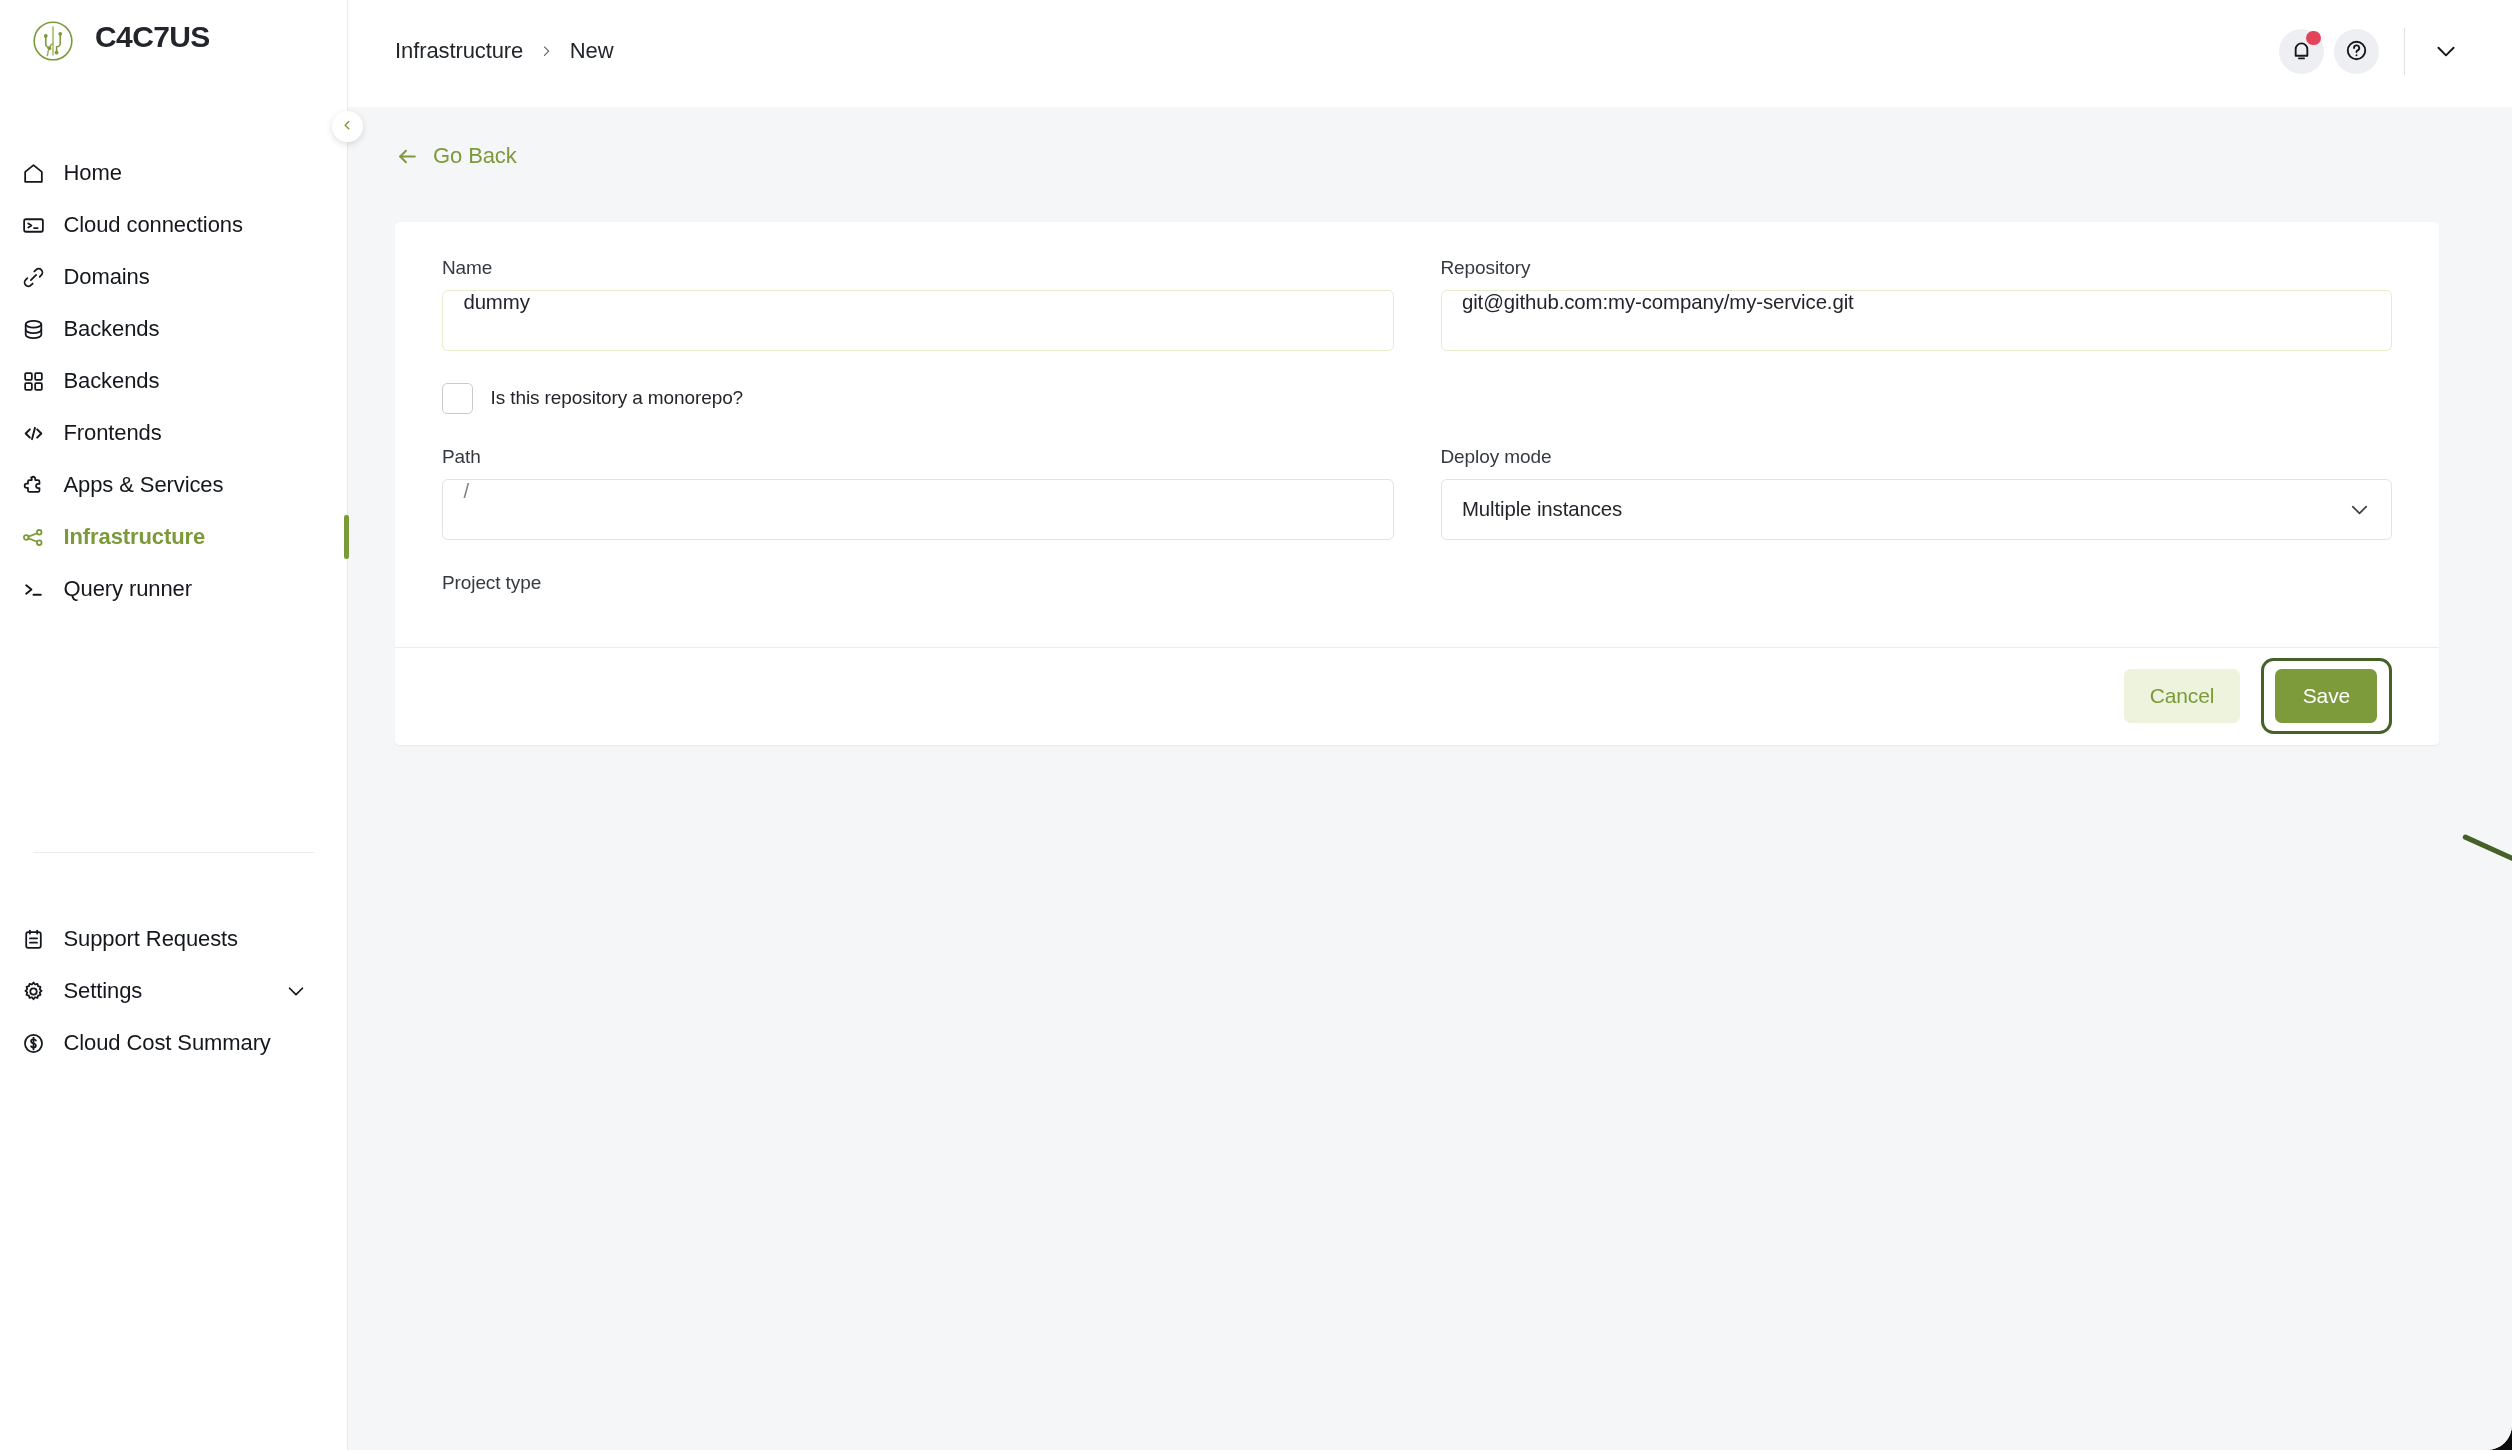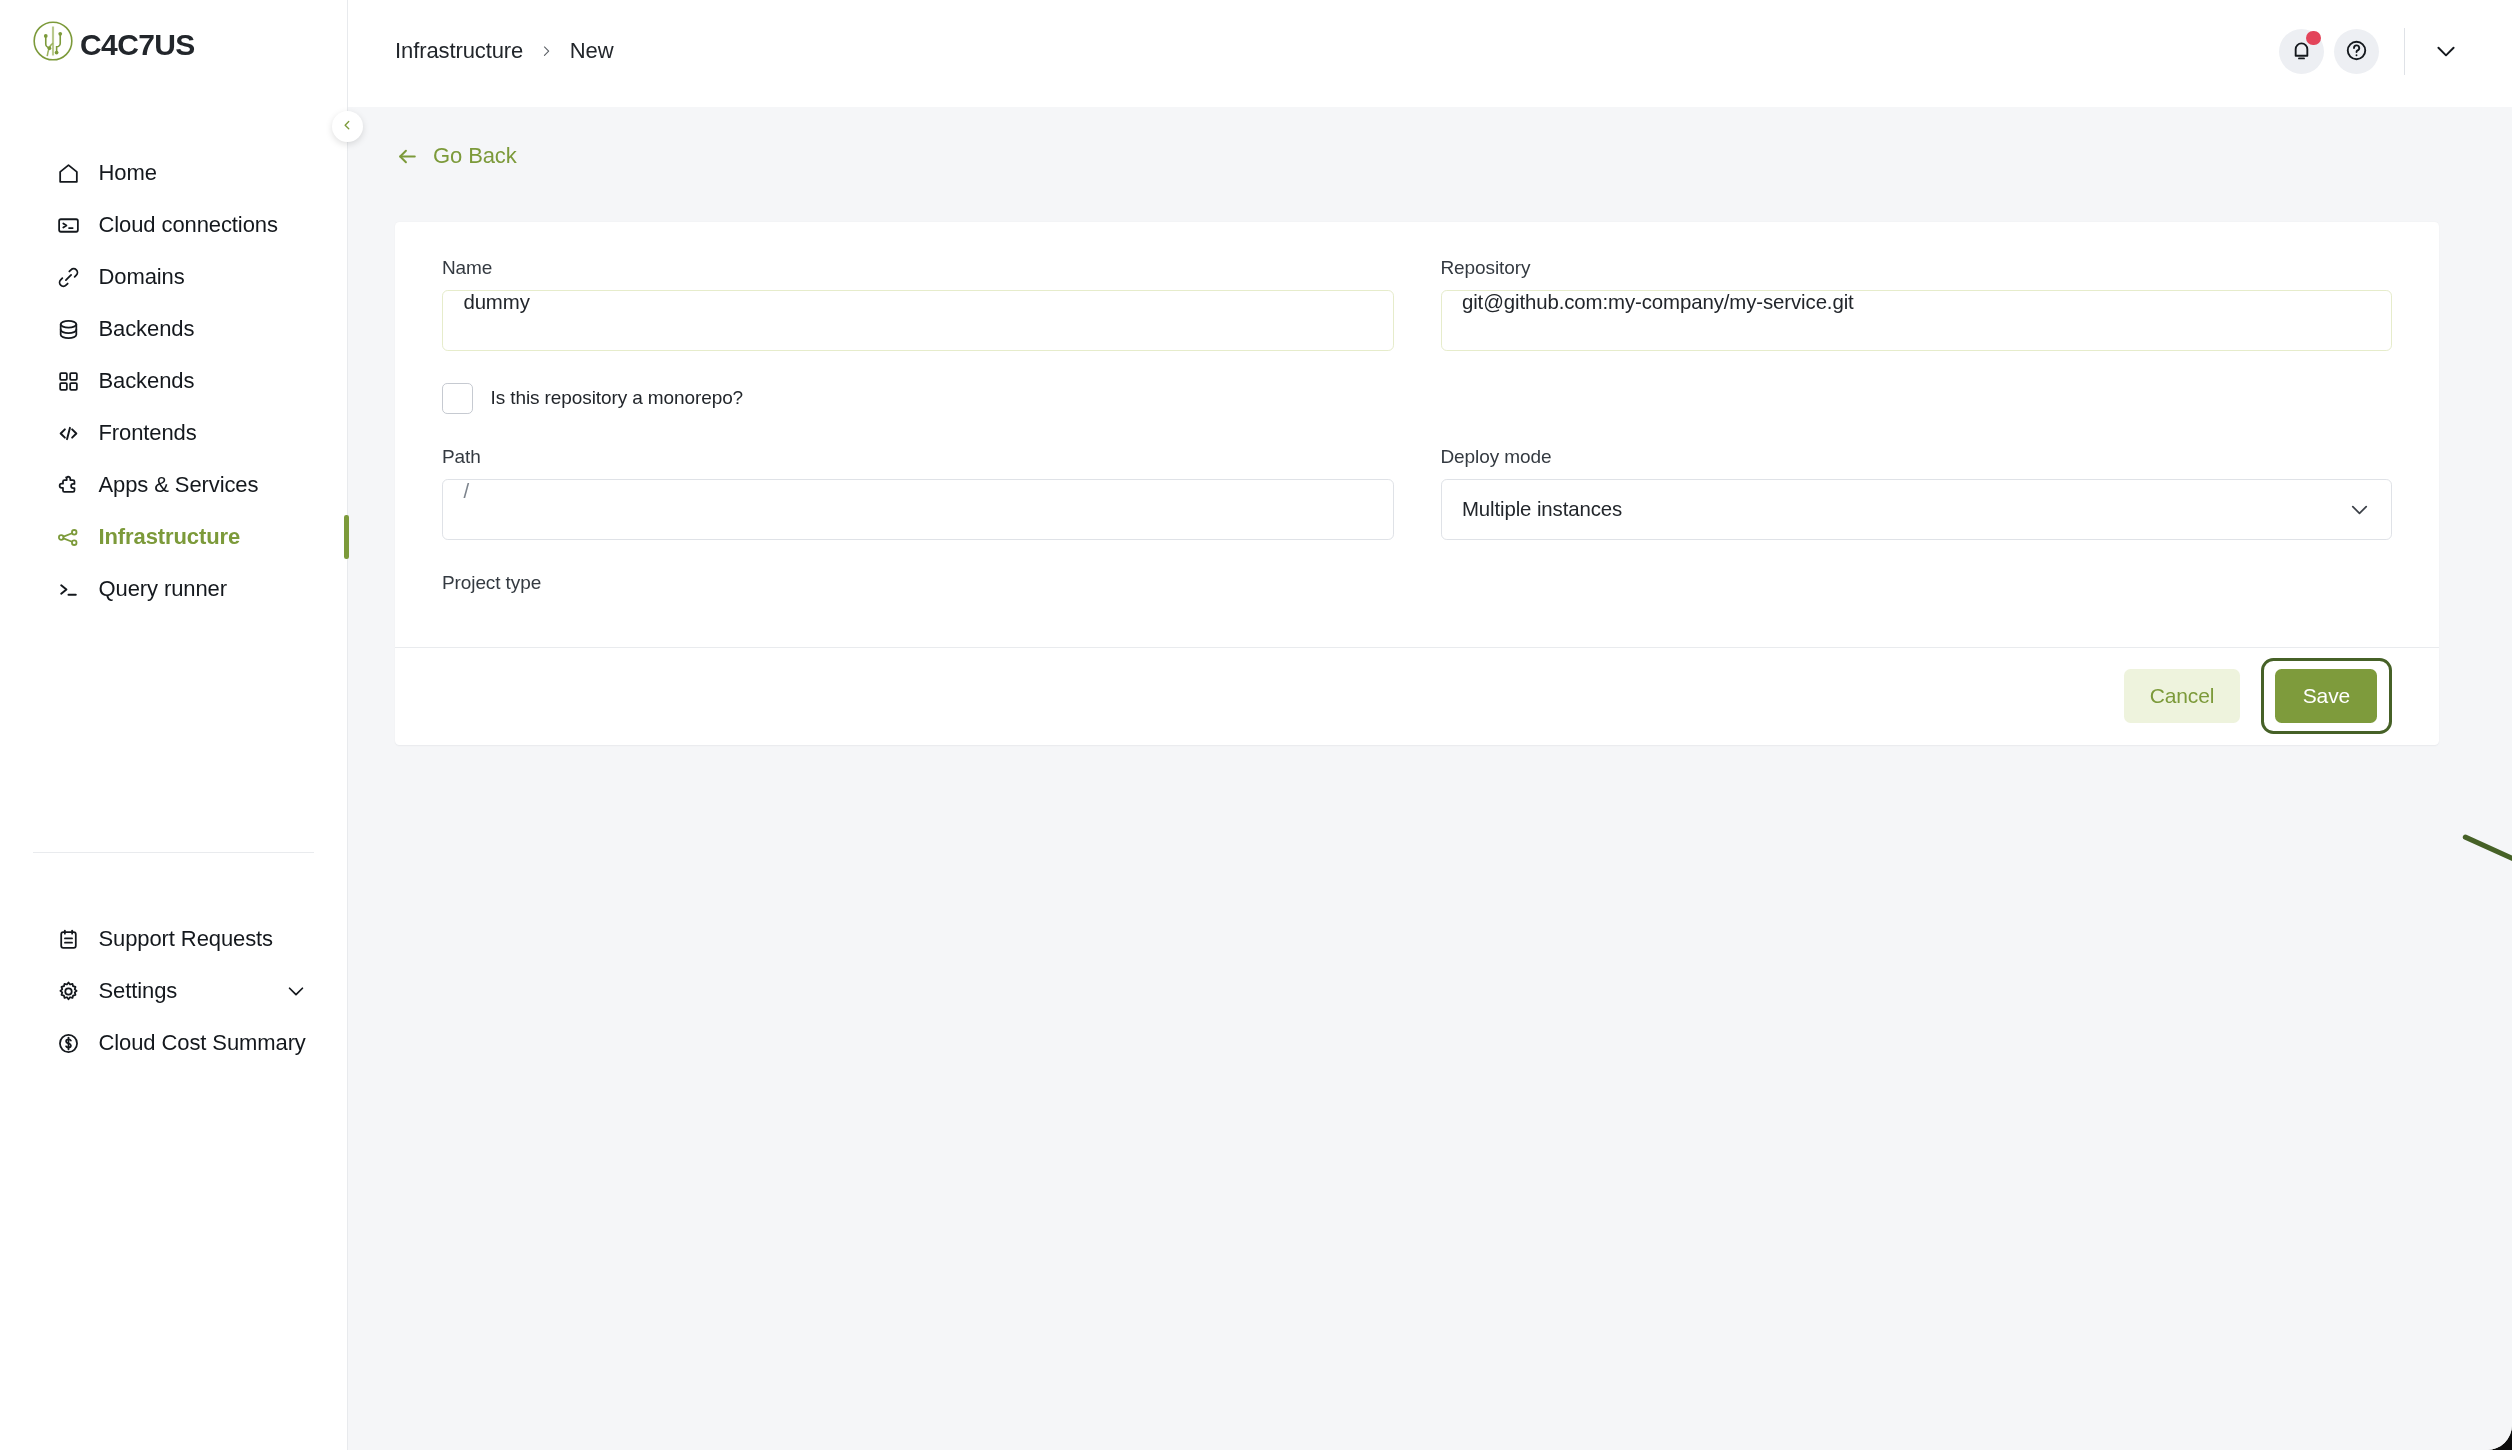--- a/index.html
+++ b/index.html
@@ -31,40 +31,40 @@
     height: 1450px;
     background: #ffffff;
     border-right: 0.7px solid #e8eaed;
     z-index: 5;
   }
 
   .logo-row {
     position: absolute;
     left: 32px; top: 20.4px;
     display: flex;
-    align-items: flex-end;
-    gap: 6px;
+    align-items: flex-start;
+    gap: 21px;
   }
   .logo-mark { width: 42px; height: 42px; display: block; }
   .logo-text {
     font-size: 30px;
     font-weight: 700;
     letter-spacing: -0.6px;
     color: #22262b;
     white-space: nowrap;
   }
 
   .nav-list { position: absolute; left: 0; top: 147px; width: 348px; }
 
   .nav-item {
     position: relative;
     display: flex;
     align-items: center;
     height: 52px;
-    padding-left: 56px;
+    padding-left: 21px;
     gap: 17.5px;
     cursor: pointer;
     color: #14181d;
   }
   .nav-item .nav-ico {
     width: 25px; height: 25px;
     flex: 0 0 25px;
     display: flex; align-items: center; justify-content: center;
   }
   .nav-item .nav-ico svg { width: 100%; height: 100%; display: block; }

